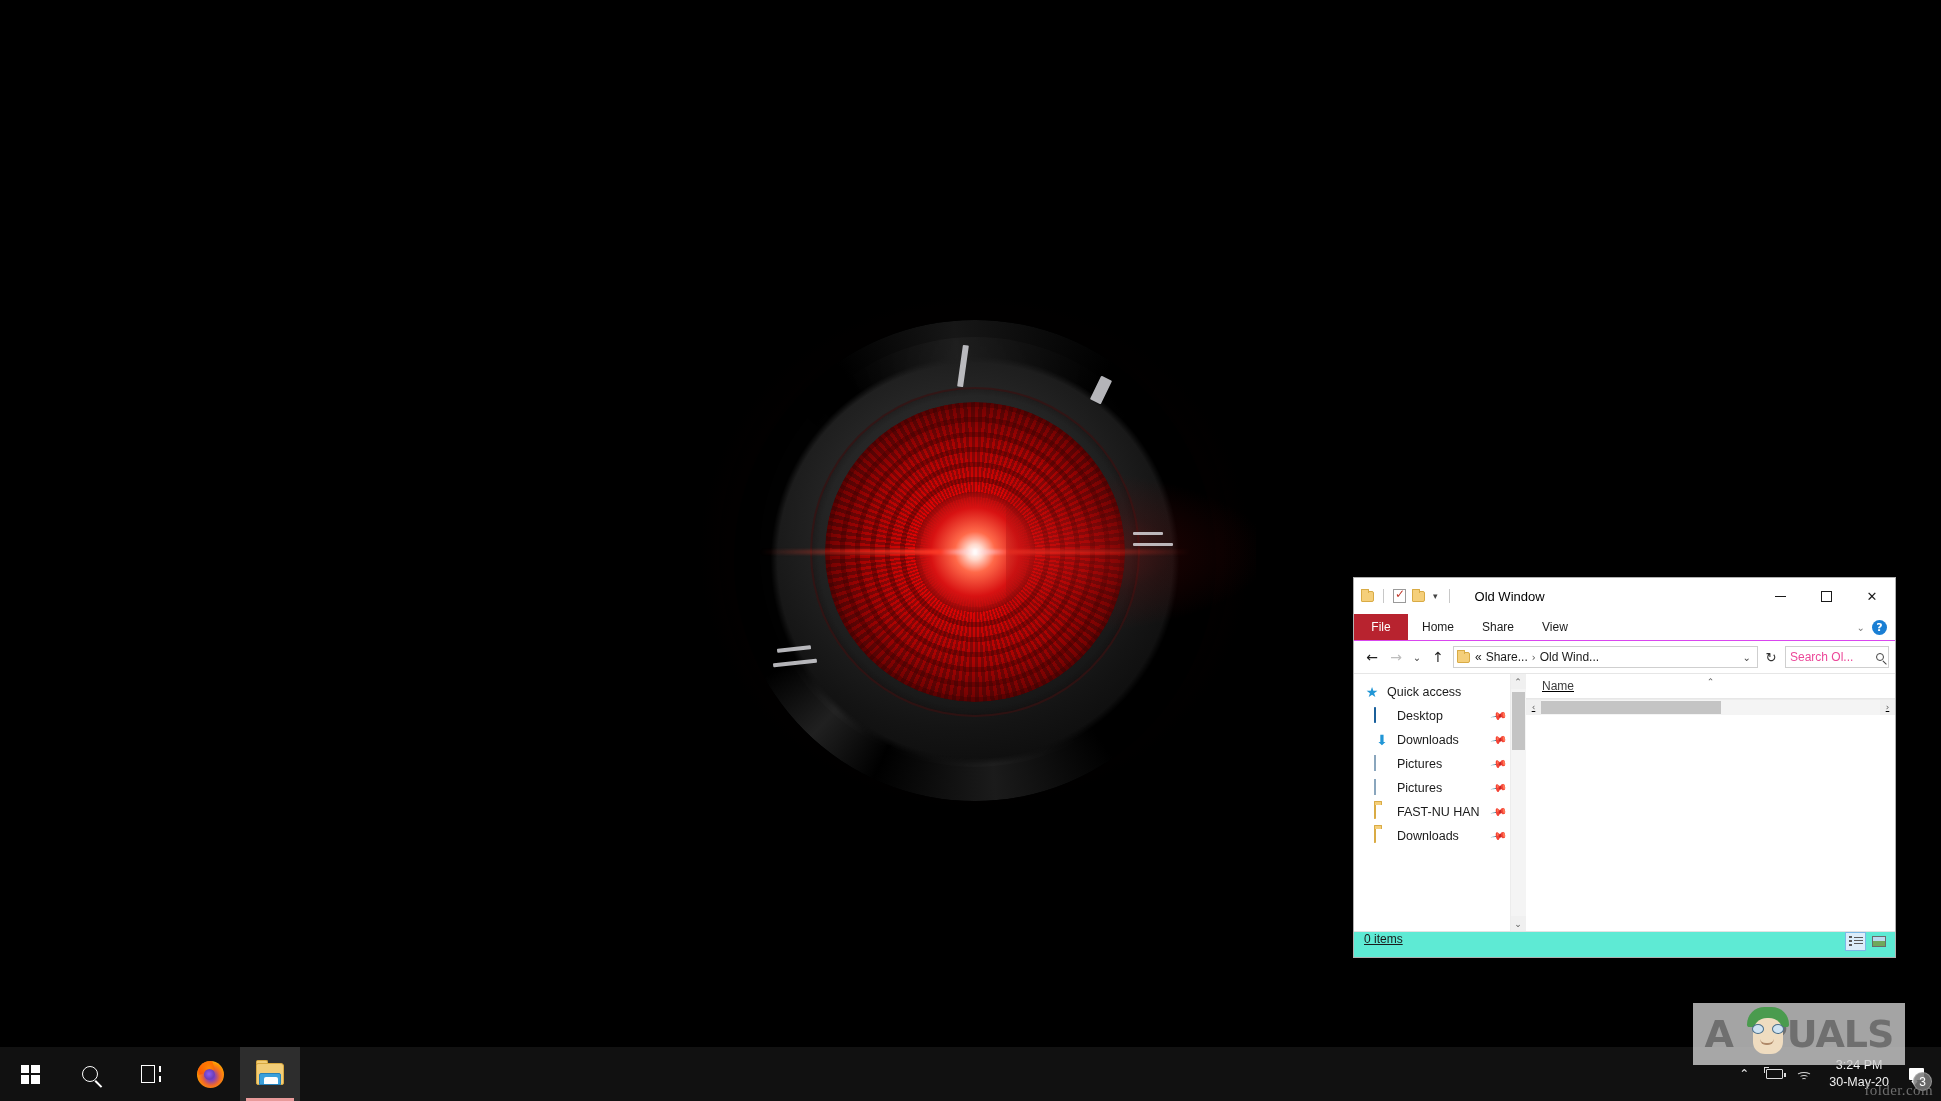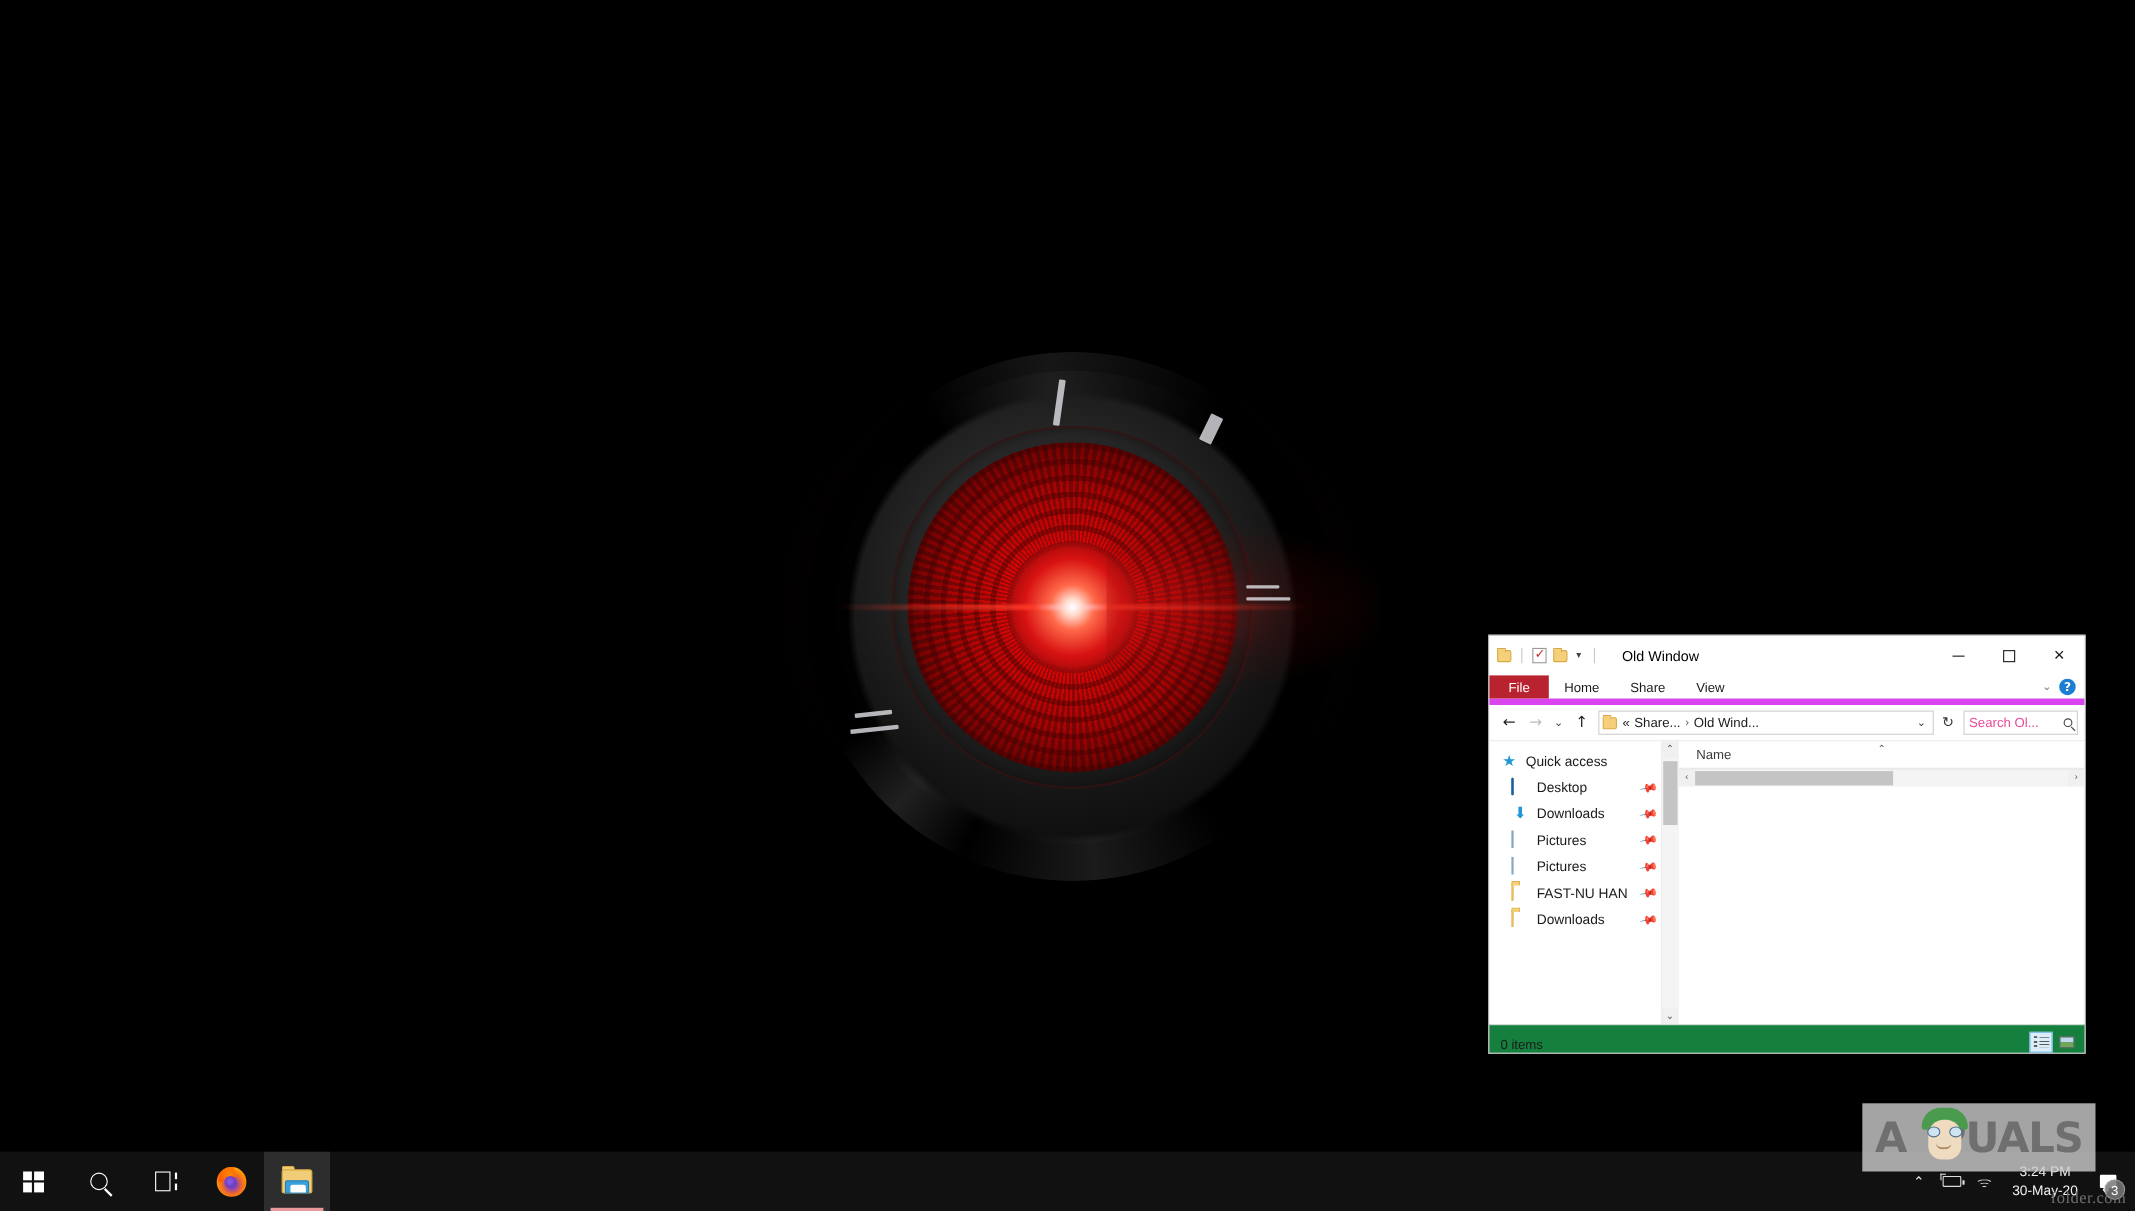--- a/index.html
+++ b/index.html
@@ -176,21 +176,21 @@
     width: 46px; height: 36px; display:flex; align-items:center; justify-content:center;
     font-size: 13px; color:#1a1a1a; font-family:"DejaVu Sans", sans-serif;
   }
   .gl-min { width:11px; height:1px; background:#1a1a1a; }
   .gl-max { width:11px; height:11px; border:1px solid #1a1a1a; }
 
   
   .ribbonbar {
     height: 27px; display:flex; align-items:stretch;
     flex: 0 0 27px;
-    border-bottom: 6px solid #d946ef;
+    border-bottom: 1px solid #d946ef;
     background: #ffffff;
   }
   .rb-file {
     background: #b8232f; color:#fff; font-size:12px;
     display:flex; align-items:center; justify-content:center;
     width: 54px;
   }
   .rb-tab {
     padding: 0 14px; display:flex; align-items:center;
     font-size:12px; color:#1a1a1a;
@@ -310,21 +310,21 @@
     height:15px; width:15px; display:flex; align-items:center; justify-content:center;
     font-size:9px; color:#5a5a5a; font-family:"DejaVu Sans", sans-serif;
     background:#f0f0f0;
   }
   .vs-track { flex:1 1 auto; width:15px; background:#f4f4f4; position:relative; }
   .vs-thumb {
     position:absolute; top:3px; left:1px; width:13px; height:58px; background:#c4c4c4;
   }
 
   
-  .listpane { flex:1 1 auto; display:flex; flex-direction:column; min-width:0; background:#fff; }
+  .listpane { flex:1 1 auto; display:flex; flex-direction:column; min-width:0; background:#fff;text-decoration:underline; }
   .col-head {
     height: 25px; flex:0 0 25px; display:flex; align-items:center;
     border-bottom:1px solid #e7e7e7; position:relative;
   }
   .col-name {
     font-size:12px; color:#3b3b3b; padding-left:16px;
   }
   .sort-caret {
     position:absolute; left:50%; top:3px; transform:translateX(-50%);
     font-size:9px; color:#5a5a5a; font-family:"DejaVu Sans", sans-serif;
@@ -342,24 +342,24 @@
     width:15px; height:15px; display:flex; align-items:center; justify-content:center;
     font-size:9px; color:#5a5a5a; font-family:"DejaVu Sans", sans-serif; background:#f0f0f0;
   }
   .hs-track { flex:1 1 auto; height:15px; background:#f4f4f4; position:relative; }
   .hs-thumb {
     position:absolute; left:0; top:1px; height:13px; width:53%; background:#c4c4c4;
   }
 
   
   .statusbar {
-    height: 26px; flex:0 0 26px; background:#15803d;
+    height: 26px; flex:0 0 26px; background:#5eead4;
     border-top: 1px solid #e3e3e3;
-    display:flex; align-items:flex-end; padding: 0 6px 0 10px;
-    font-size:12px; color:#1a1a1a;
+    display:flex; align-items:flex-start; padding: 0 6px 0 10px;
+    font-size:12px; color:#1a1a1a;text-decoration:underline;
   }
   .status-views { margin-left:auto; display:flex; gap:2px; align-items:center; }
   .view-btn {
     width: 21px; height: 19px; display:flex; align-items:center; justify-content:center;
   }
   .view-btn.active { border:1px solid #7ab8e8; background:#dcedfa; }
   .vb-details { position:relative; width:14px; height:11px; }
   .vb-details::before {
     content:""; position:absolute; left:0; top:0; width:3px; height:11px;
     background-image: repeating-linear-gradient(180deg,#5a5a5a 0 2px, transparent 2px 4px);

